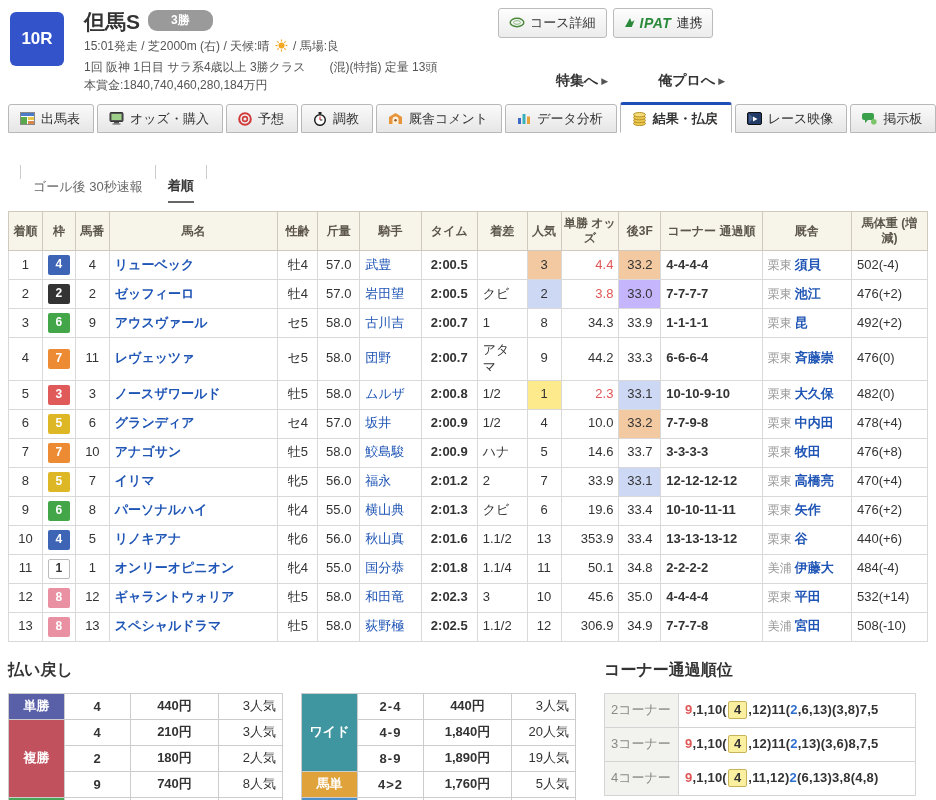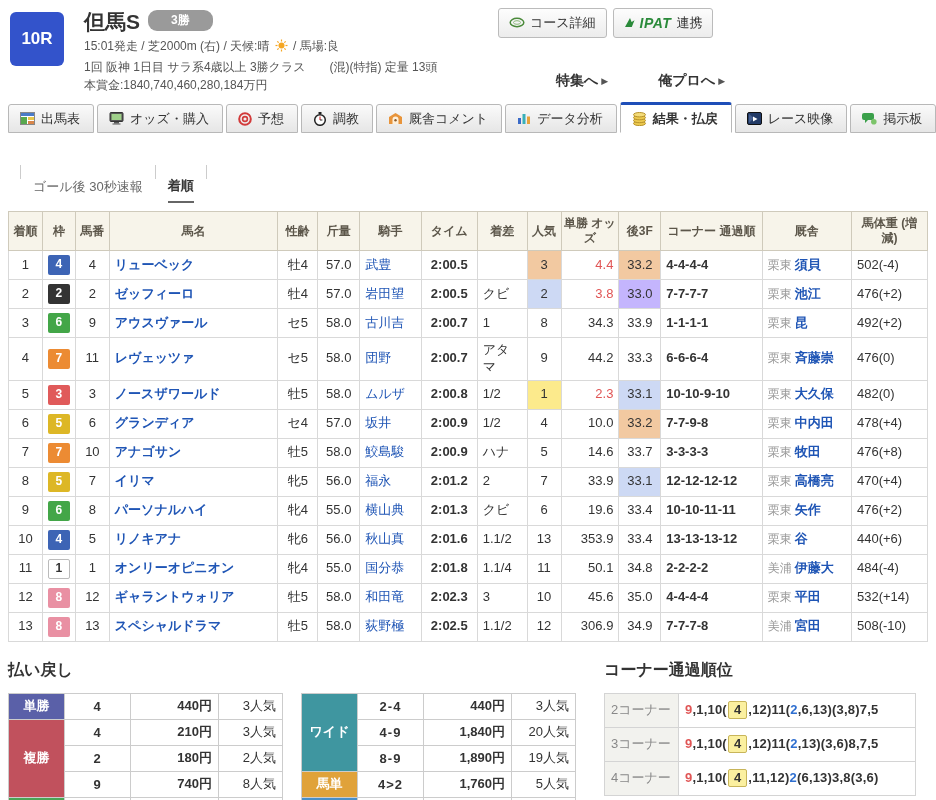--- a/index.html
+++ b/index.html
@@ -89,21 +89,21 @@
   .section-title { font-size:16px; font-weight:bold; color:#333; margin:2px 0 12px 0; }
 
   .payout-tables { display:flex; gap:18px; }
   table.payout { border-collapse:collapse; }
   table.payout th {
     color:#fff; font-weight:bold; font-size:13px; width:56px; text-align:center;
     border:1px solid #ccc; padding:2px;
   }
   table.payout td { border:1px solid #ccc; background:#fff; font-size:13px; height:26px; padding:2px 6px; }
   td.combo { width:66px; text-align:center; font-weight:bold; letter-spacing:1px; }
-  td.amt { width:88px; text-align:right; font-weight:bold; }
+  td.amt { width:88px; text-align:center; font-weight:bold; }
   td.pp { width:64px; text-align:right; color:#333; font-size:12px; }
 
   .corner-col { width:312px; }
   table.corner { border-collapse:collapse; width:312px; }
   table.corner td { border:1px solid #d4d4d4; font-size:13px; height:34px; padding:2px 6px; }
   td.corner-label { background:#f2f2ee; color:#888; width:74px; padding-left:8px; }
   td.corner-val { background:#fff; font-weight:bold; color:#333; letter-spacing:0.2px; white-space:nowrap; }
   .seg-red { color:#e05555; }
   .seg-blue { color:#2f6fd0; }
   .seg-box {
@@ -622,19 +622,19 @@
           <tr>
             <td class="corner-label">2コーナー</td>
             <td class="corner-val"><span class="seg-red">9</span><span>,1,10(</span><span class="seg-box">4</span><span>,12)11(</span><span class="seg-blue">2</span><span>,6,13)(3,8)7,5</span></td>
           </tr>
           <tr>
             <td class="corner-label">3コーナー</td>
             <td class="corner-val"><span class="seg-red">9</span><span>,1,10(</span><span class="seg-box">4</span><span>,12)11(</span><span class="seg-blue">2</span><span>,13)(3,6)8,7,5</span></td>
           </tr>
           <tr>
             <td class="corner-label">4コーナー</td>
-            <td class="corner-val"><span class="seg-red">9</span><span>,1,10(</span><span class="seg-box">4</span><span>,11,12)</span><span class="seg-blue">2</span><span>(6,13)3,8(3,6)</span></td>
+            <td class="corner-val"><span class="seg-red">9</span><span>,1,10(</span><span class="seg-box">4</span><span>,11,12)</span><span class="seg-blue">2</span><span>(6,13)3,8(4,8)</span></td>
           </tr>
         </tbody>
       </table>
 
   </div>
 </div>
 
 </body></html>

